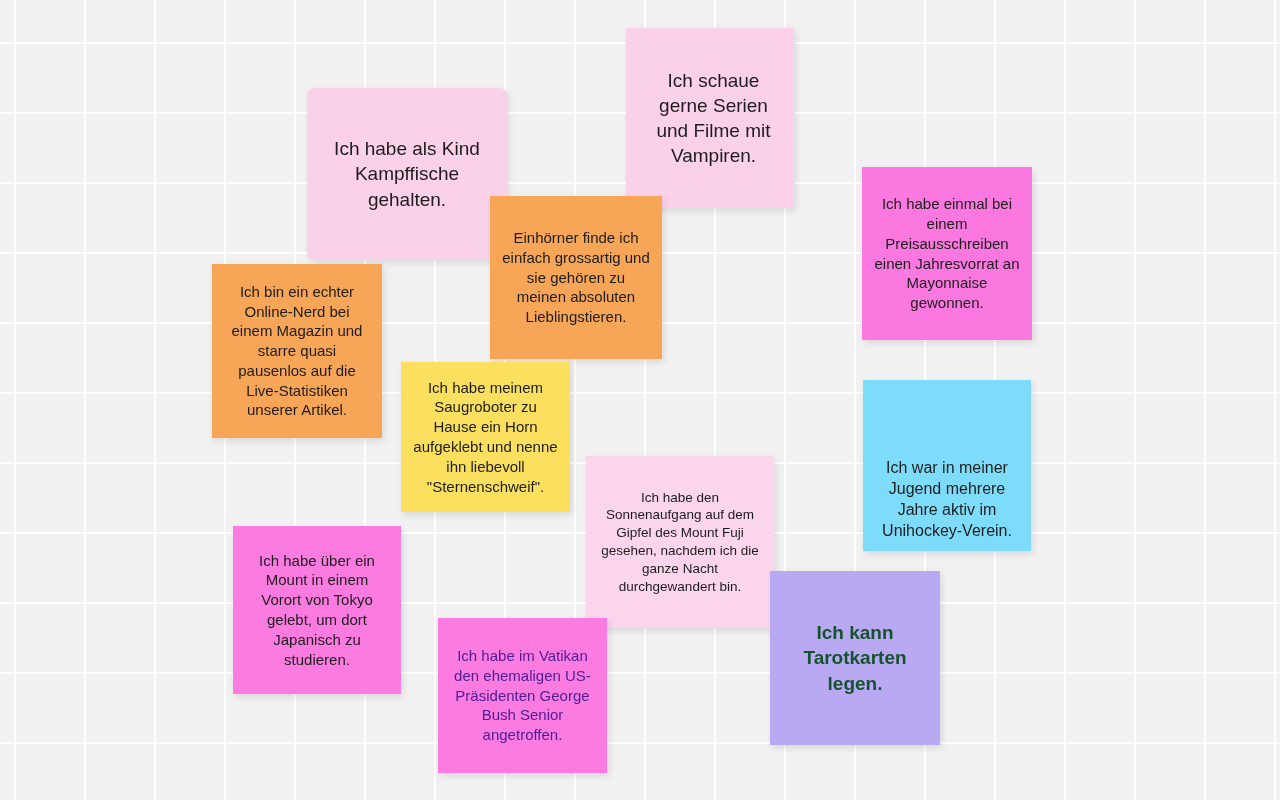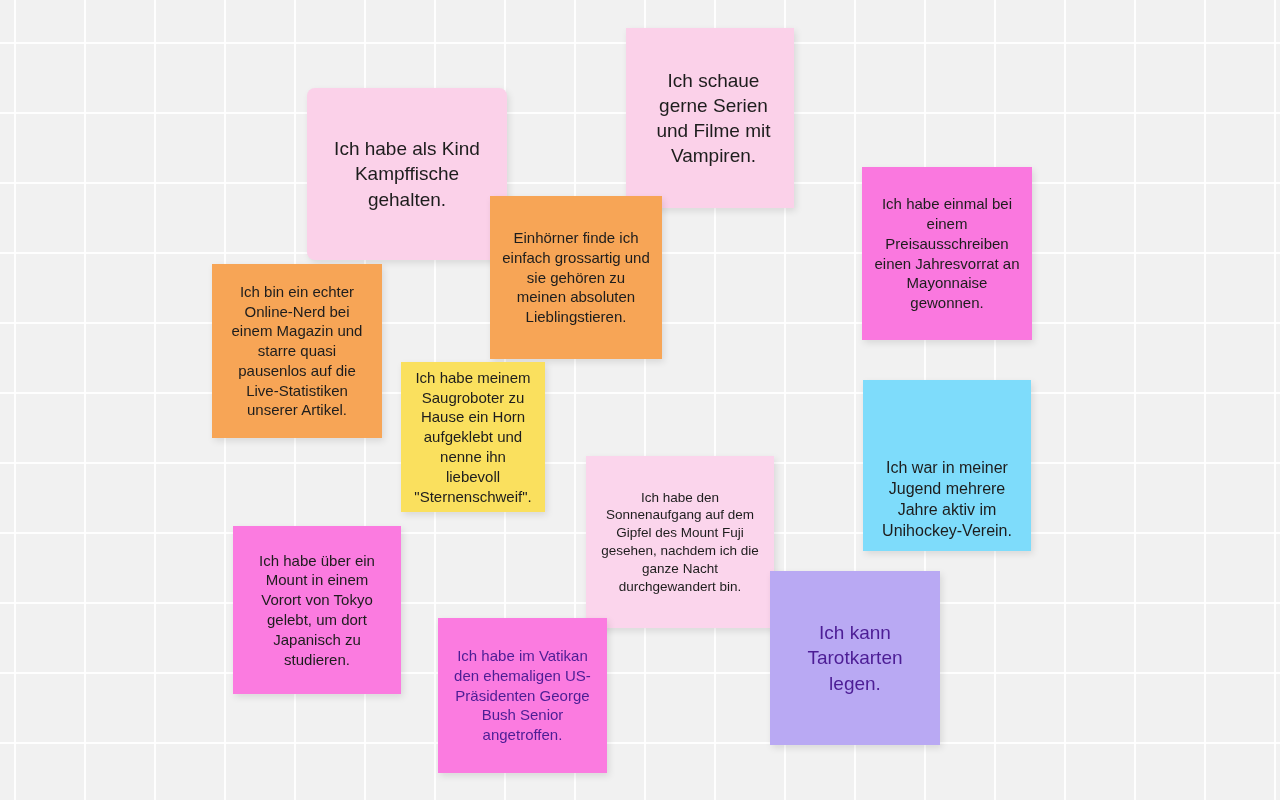--- a/index.html
+++ b/index.html
@@ -66,28 +66,28 @@
     </div>
     <div class="note" style="left: 490px; top: 196px; width: 172px; height: 163px; background-color: rgb(247, 165, 86); color: rgb(29, 29, 29);">
       <span class="note-text" style="font-size: 15px;">Einhörner finde ich einfach grossartig und sie gehören zu meinen absoluten Lieblingstieren.</span>
     </div>
     <div class="note" style="left: 212px; top: 264px; width: 170px; height: 174px; background-color: rgb(247, 165, 86); color: rgb(29, 29, 29);">
       <span class="note-text" style="font-size: 15px;">Ich bin ein echter Online-Nerd bei einem Magazin und starre quasi pausenlos auf die Live-Statistiken unserer Artikel.</span>
     </div>
     <div class="note" style="left: 863px; top: 380px; width: 168px; height: 171px; background-color: rgb(126, 220, 251); color: rgb(29, 29, 29); align-items: flex-end;">
       <span class="note-text" style="font-size: 16px;">Ich war in meiner Jugend mehrere Jahre aktiv im Unihockey-Verein.</span>
     </div>
-    <div class="note" style="left: 401px; top: 362px; width: 144px; height: 150px; background-color: rgb(250, 224, 94); color: rgb(29, 29, 29);">
+    <div class="note" style="left: 401px; top: 362px; width: 169px; height: 150px; background-color: rgb(250, 224, 94); color: rgb(29, 29, 29);">
       <span class="note-text" style="font-size: 15px;">Ich habe meinem Saugroboter zu Hause ein Horn aufgeklebt und nenne ihn liebevoll "Sternenschweif".</span>
     </div>
     <div class="note" style="left: 586px; top: 456px; width: 188px; height: 172px; background-color: rgb(251, 213, 236); color: rgb(29, 29, 29);">
       <span class="note-text" style="font-size: 13.5px;">Ich habe den Sonnenaufgang auf dem Gipfel des Mount Fuji gesehen, nachdem ich die ganze Nacht durchgewandert bin.</span>
     </div>
     <div class="note" style="left: 233px; top: 526px; width: 168px; height: 168px; background-color: rgb(251, 123, 224); color: rgb(29, 29, 29);">
       <span class="note-text" style="font-size: 15px;">Ich habe über ein Mount in einem Vorort von Tokyo gelebt, um dort Japanisch zu studieren.</span>
     </div>
-    <div class="note" style="left: 770px; top: 571px; width: 170px; height: 174px; background-color: rgb(185, 169, 243); color: #4c1d95;">
+    <div class="note" style="left: 770px; top: 571px; width: 170px; height: 174px; background-color: rgb(185, 169, 243); color: #14532d; font-weight: bold;">
       <span class="note-text" style="font-size: 19px;">Ich kann Tarotkarten legen.</span>
     </div>
     <div class="note" style="left: 438px; top: 618px; width: 169px; height: 155px; background-color: rgb(251, 123, 224); color: #4c1d95;">
       <span class="note-text" style="font-size: 15px;">Ich habe im Vatikan den ehemaligen US-Präsidenten George Bush Senior angetroffen.</span>
     </div>
   </div>
 
 </body></html>

